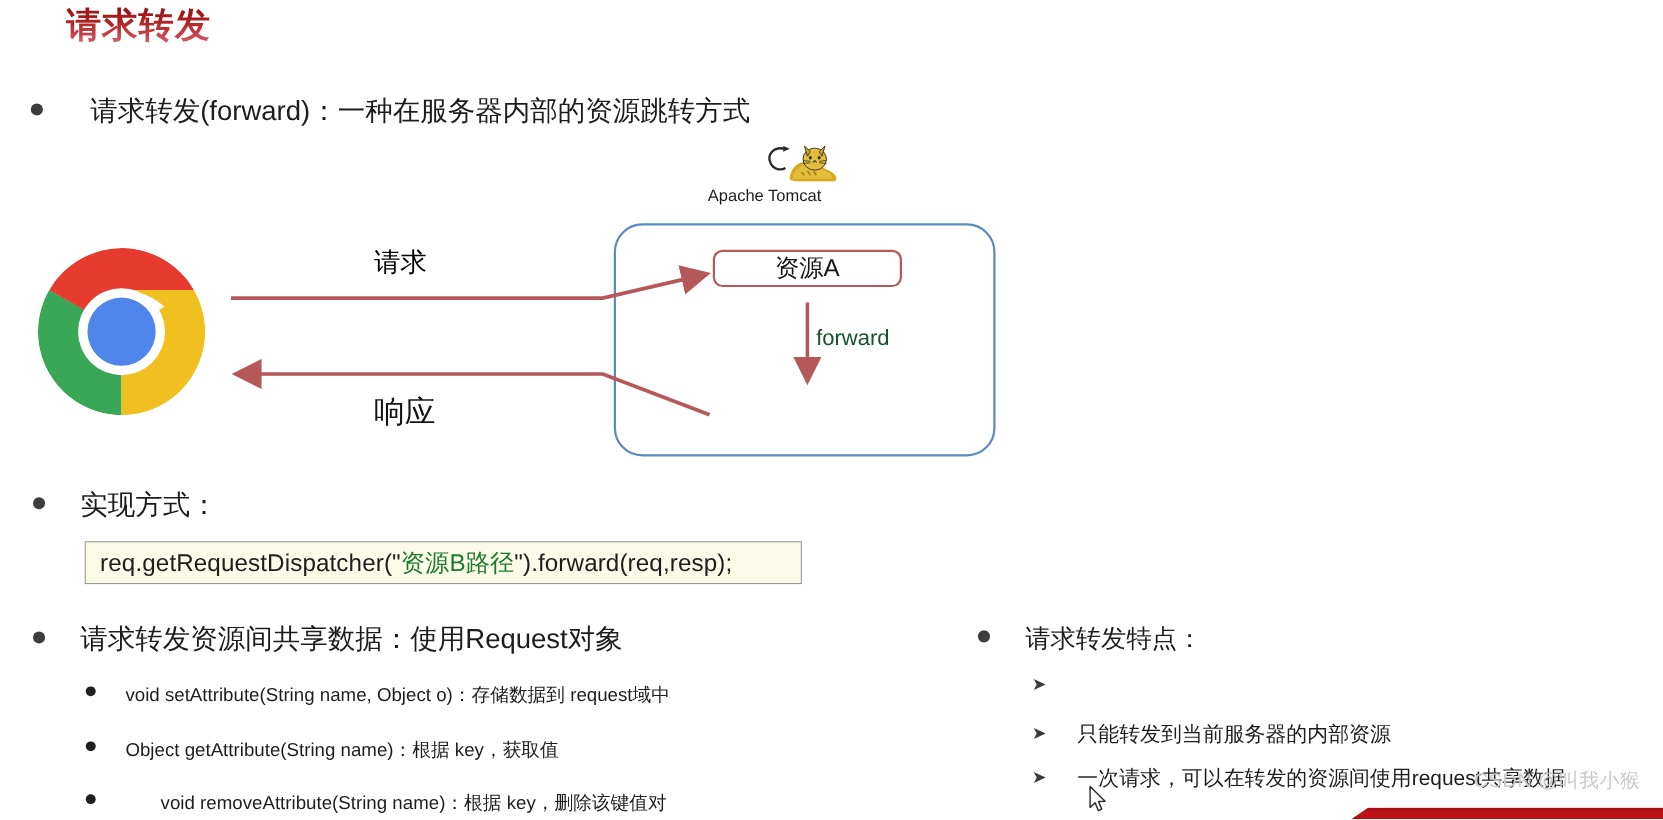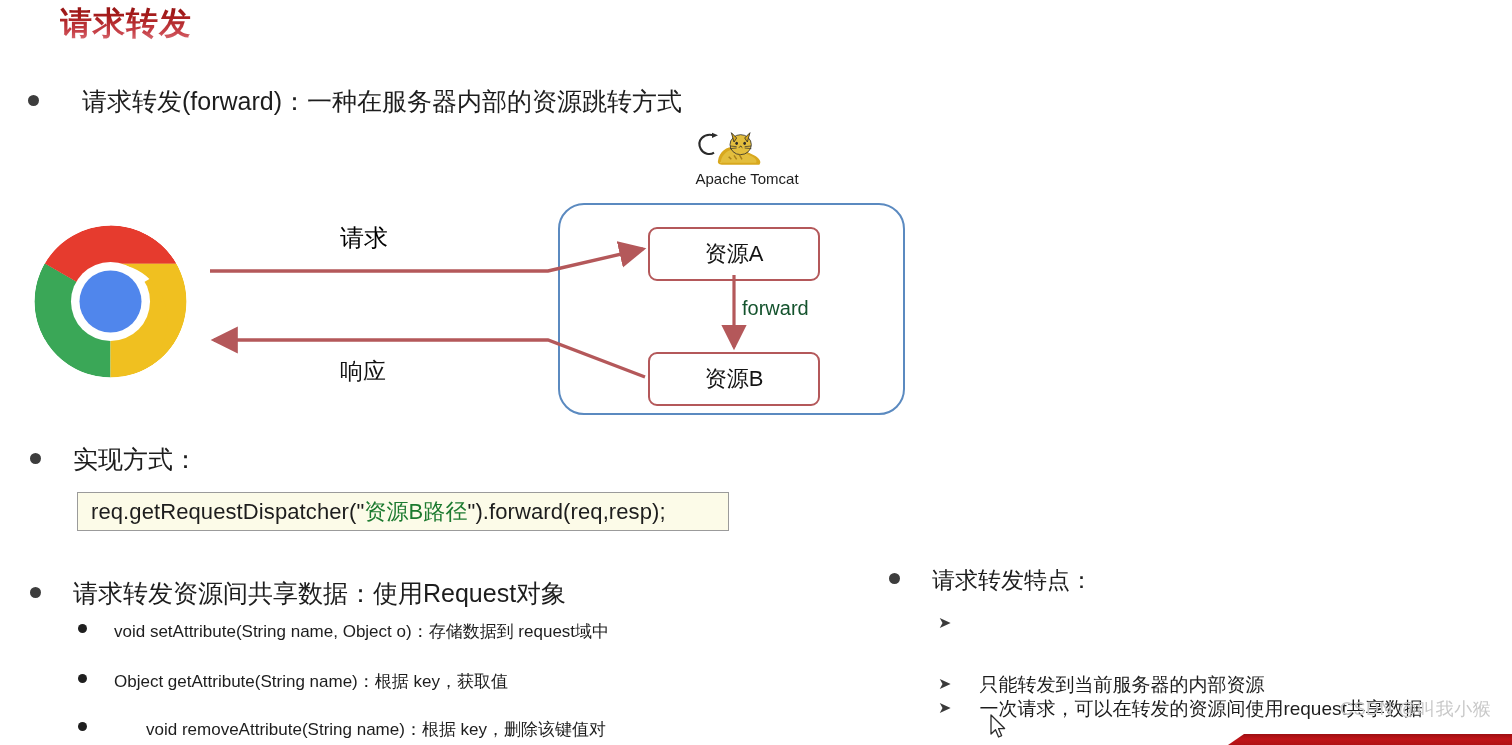--- a/index.html
+++ b/index.html
@@ -123,21 +123,21 @@
   }
   #tomcat-logo {
     position: absolute;
     left: 690px;
     top: 126px;
     width: 80px;
     height: 44px;
   }
   #tomcat-label {
     position: absolute;
-    left: 692px;
+    left: 640px;
     top: 170px;
     width: 110px;
     text-align: center;
     font-size: 15px;
     color: #1d1d1d;
     white-space: nowrap;
   }
   #server-box {
     position: absolute;
     left: 558px;
@@ -145,21 +145,21 @@
     width: 347px;
     height: 212px;
     border: 2.5px solid #5b8ac0;
     border-radius: 26px;
     box-sizing: border-box;
     background: transparent;
   }
   .res-box {
     position: absolute;
     width: 172px;
-    height: 54px;
+    height: 34px;
     border: 2.5px solid #b4585a;
     border-radius: 9px;
     box-sizing: border-box;
     display: flex;
     align-items: center;
     justify-content: center;
     font-size: 22px;
     color: #141414;
     background: #ffffff;
   }
@@ -169,21 +169,21 @@
     position: absolute;
     left: 340px;
     top: 222px;
     font-size: 24px;
     color: #000000;
   }
   #label-response {
     position: absolute;
     left: 340px;
     top: 356px;
-    font-size: 23px;
+    font-size: 28px;
     color: #141414;
     text-align: right;
   }
   #label-forward {
     position: absolute;
     left: 742px;
     top: 297px;
     font-size: 20px;
     color: #14532d;
   }
@@ -276,23 +276,20 @@
     <path d="M92 30 L82 31 M92 34 L82 33" stroke="#2b2b2b" stroke-width="1" fill="none"></path>
 
     <path d="M58 46 L62 50 M66 44 L70 50 M74 43 L78 50" stroke="#a8801a" stroke-width="2.2" fill="none"></path>
   </svg>
   <div id="tomcat-label">Apache Tomcat</div>
 
   <div id="server-box"></div>
 
   <div class="res-box" id="res-a">
     <span>资源A</span>
-  </div>
-  <div class="res-box" id="res-b">
-    <span>资源B</span>
   </div>
 
   <svg style="position:absolute; left:0; top:0; width:1000px; height:440px;" xmlns="http://www.w3.org/2000/svg">
     <defs>
       <marker id="ah" markerWidth="9" markerHeight="9" refX="7" refY="4" orient="auto">
         <path d="M0,0 L8,4 L0,8 z" fill="#b4585a"></path>
       </marker>
       <marker id="ahd" markerWidth="9" markerHeight="9" refX="7" refY="4" orient="auto">
         <path d="M0,0 L8,4 L0,8 z" fill="#b4585a"></path>
       </marker>
@@ -316,21 +313,21 @@
 </div>
 
 <div id="code-box">
   <span>req.getRequestDispatcher("</span>
     <span class="str">资源B路径</span>
     <span>").forward(req,resp);</span>
 </div>
 
 <div class="bullet-row" style="left:30px; top:566px;">
   <span class="dot"></span>
-  <span class="l1-text" style="margin-left:32px;margin-top:12px;">请求转发资源间共享数据：使用Request对象</span>
+  <span class="l1-text" style="margin-left:32px;">请求转发资源间共享数据：使用Request对象</span>
 </div>
 
 <div class="bullet-row" style="left:78px; top:619px;">
   <span class="dot small"></span>
   <span class="l2-text" style="margin-left:27px;">void setAttribute(String name, Object o)：存储数据到 request域中</span>
 </div>
 <div class="bullet-row" style="left:78px; top:669px;">
   <span class="dot small"></span>
   <span class="l2-text" style="margin-left:27px;">Object getAttribute(String name)：根据 key，获取值</span>
 </div>
@@ -342,21 +339,21 @@
 <div class="bullet-row" style="left:889px; top:566px;">
   <span class="dot"></span>
   <span class="r1-text" style="margin-left:32px;">请求转发特点：</span>
 </div>
 
 <div class="bullet-row" style="left:938px; top:617px;">
   <span class="arrow-bullet">➤</span>
 </div>
 <div class="bullet-row" style="left:938px; top:657px;">
   <span class="arrow-bullet">➤</span>
-  <span class="r2-text" style="margin-left:28px;margin-top:16px;">只能转发到当前服务器的内部资源</span>
+  <span class="r2-text" style="margin-left:28px;">只能转发到当前服务器的内部资源</span>
 </div>
 <div class="bullet-row" style="left:938px; top:697px;">
   <span class="arrow-bullet">➤</span>
   <span class="r2-text" style="margin-left:28px;">一次请求，可以在转发的资源间使用request共享数据</span>
 </div>
 
 <div id="watermark">CSDN @叫我小猴</div>
 
 <div id="bottom-banner"></div>
 

